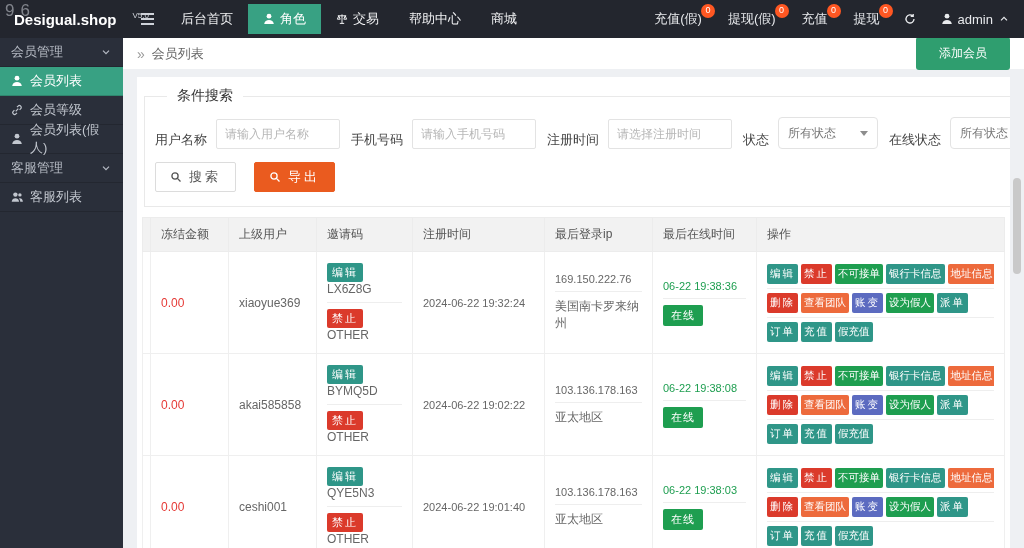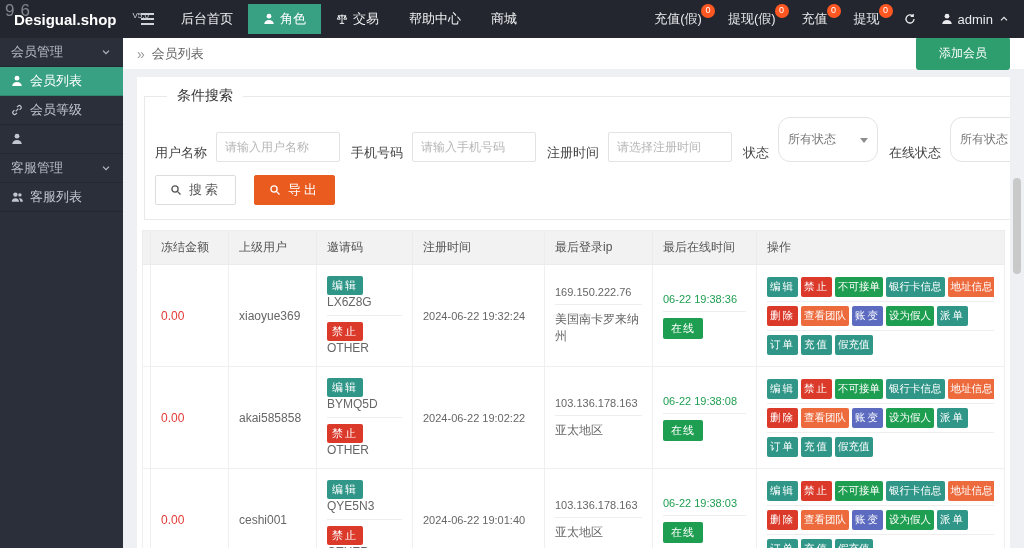--- a/index.html
+++ b/index.html
@@ -37,21 +37,21 @@
   .add-btn{margin-left:auto;background:var(--add-green);color:#fff;border:none;border-radius:3px;height:33px;padding:0 23px;font-size:12px;cursor:pointer;font-family:inherit}
   
   .card{background:#fff;margin:8px 14px 0;flex:1;overflow:hidden}
   fieldset{border:1px solid #e9e9e9;margin:10px 7px 0;padding:12px 10px 14px}
   legend{padding:0 10px;margin-left:12px;font-size:14px;color:#333}
   .fields{display:flex;gap:11px;flex-wrap:nowrap}
   .field{display:flex;align-items:flex-end;gap:9px;white-space:nowrap}
   .field label{color:#444}
   .field input{width:124px;height:30px;border:1px solid #e3e3e3;border-radius:2px;padding:0 8px;font-size:12px;color:#333;font-family:inherit;outline:none}
   .field input::placeholder{color:#b7b7b7}
-  .select{width:100px;height:45px;border:1px solid #e3e3e3;border-radius:12px;display:flex;align-items:center;justify-content:space-between;padding:0 9px;color:#777;font-size:12px;cursor:pointer}
+  .select{width:100px;height:32px;border:1px solid #e3e3e3;border-radius:4px;display:flex;align-items:center;justify-content:space-between;padding:0 9px;color:#777;font-size:12px;cursor:pointer}
   .select.wide{width:110px}
   .caret{width:0;height:0;border:4px solid transparent;border-top:5px solid #8d8d8d;margin-top:5px}
   .actions{margin-top:13px;display:flex;gap:18px}
   .btn{display:inline-flex;align-items:center;gap:7px;height:30px;padding:0 14px;border-radius:2px;font-size:13px;cursor:pointer;font-family:inherit;letter-spacing:3px}
   .btn-search{background:#fff;border:1px solid #dcdcdc;color:#555}
   .btn-export{background:var(--export-orange);border:1px solid var(--export-orange);color:#fff}
   
   table{border-collapse:collapse;table-layout:fixed;width:calc(100% - 10px);margin:10px 5px 0}
   th{background:var(--thead-bg);color:#555;font-weight:normal;text-align:left;padding:8px 10px;font-size:12px;border:1px solid #ececec}
   td{border:1px solid #efefef;padding:5px 10px;color:#666;font-size:12px;vertical-align:middle;height:64px}
@@ -174,20 +174,21 @@
         </span>
         <span>会员等级</span>
       </div>
       <div class="side-item">
         <span class="icon">
           <svg viewBox="0 0 12 12">
             <circle cx="6" cy="3.2" r="2.4"></circle>
             <path d="M1.2 11c.3-2.8 2.3-4 4.8-4s4.5 1.2 4.8 4z"></path>
           </svg>
         </span>
+        <span>会员列表(假人)</span>
       </div>
       <div class="side-group">
         <span>客服管理</span>
         <span class="icon">
           <svg viewBox="0 0 12 12">
             <path class="st" stroke-width="1.2" d="M3 4.6l3 3 3-3"></path>
           </svg>
         </span>
       </div>
       <div class="side-item">

